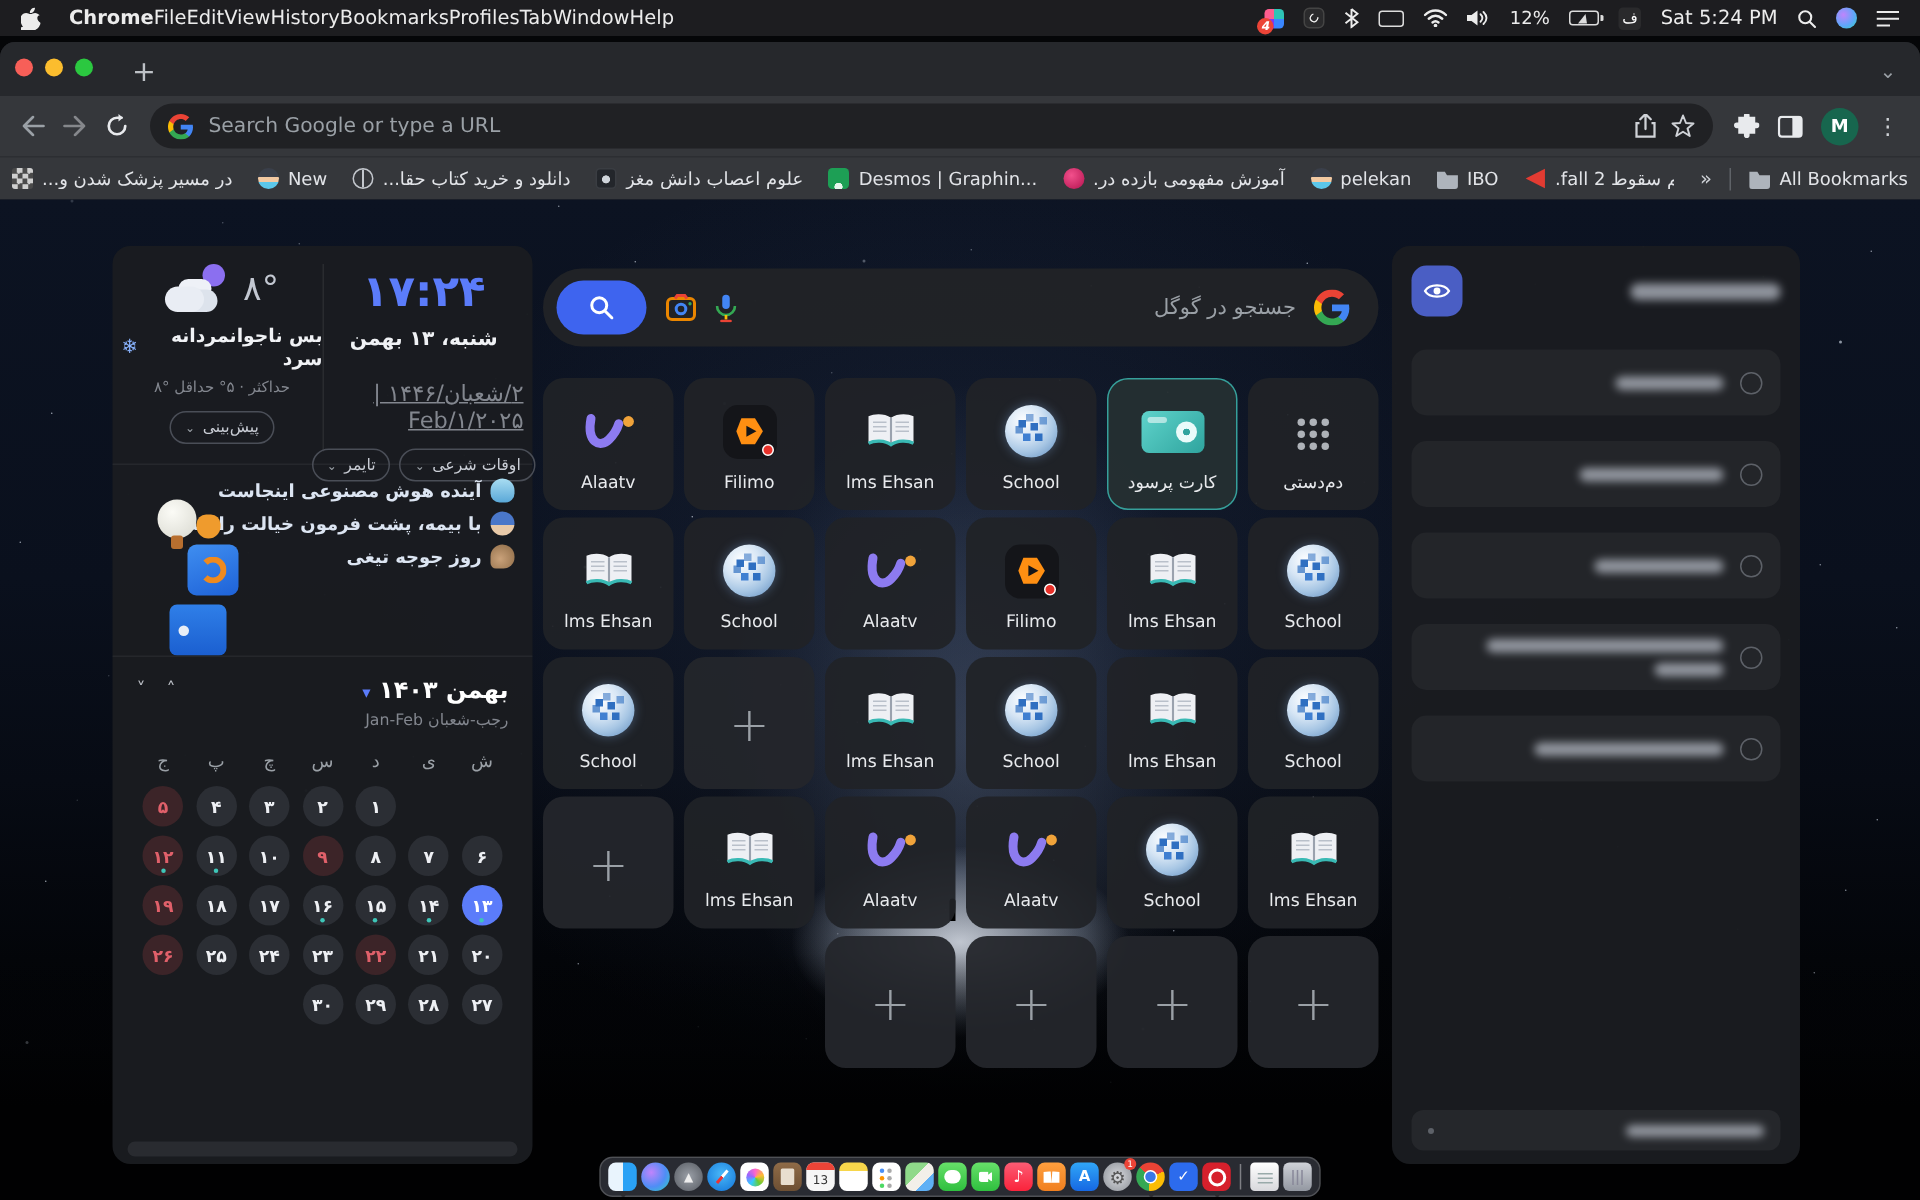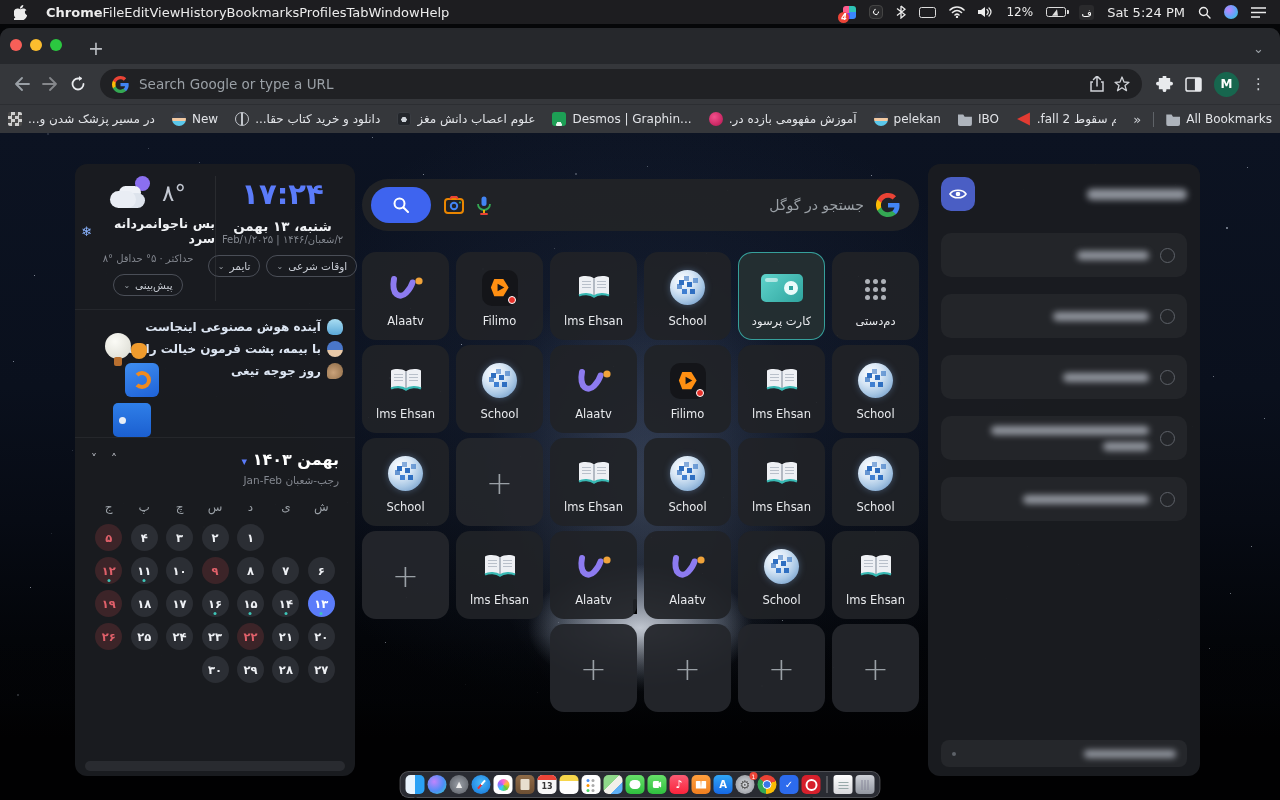--- a/index.html
+++ b/index.html
@@ -90,21 +90,21 @@
   .left-panel{left:75px;top:31px;width:280px;height:612px;}
   .todo-panel{left:928px;top:31px;width:272px;height:612px;}
   .sec{border-bottom:1px solid rgba(255,255,255,.055);}
 
   
   .weather-sec{display:flex;direction:rtl;height:146px;padding:12px 6px 8px;}
   .wcol{width:50%;display:flex;flex-direction:column;align-items:center;}
   .wcol.clock-col{border-left:1px solid rgba(255,255,255,.07);}
   .time{color:#5b7cfa;font-size:29px;font-weight:bold;line-height:1;margin-top:4px;}
   .wdate{color:#f0f2f5;font-size:13.5px;font-weight:bold;margin-top:9px;}
-  .subdate{color:#83878f;font-size:10px;margin-top:0;direction:rtl;}
+  .subdate{color:#83878f;font-size:15px;margin-top:19px;direction:rtl;text-decoration:underline;}
   .pill-row{display:flex;gap:6px;margin-top:10px;}
   .pill{border:1px solid #4a4e57;border-radius:14px;color:#c9cdd5;font-size:10.5px;padding:4px 9px;
     display:flex;align-items:center;gap:5px;white-space:nowrap;}
   .pill .car{font-size:8px;color:#9aa0a6;}
   .temp-row{display:flex;align-items:center;gap:10px;direction:ltr;margin-top:2px;}
   .cloudic{position:relative;width:42px;height:30px;}
   .cloudic .moon{position:absolute;right:2px;top:-2px;width:15px;height:15px;border-radius:50%;background:#8b6ff0;}
   .cloudic .cl{position:absolute;left:0;bottom:0;width:26px;height:17px;background:#e9edf4;border-radius:9px;
     box-shadow:10px 1px 0 -1px #dde3ec, 7px -7px 0 -2px #eef1f7;}
   .temp{color:#c3c8d2;font-size:23px;}
@@ -207,21 +207,21 @@
   .dk.launchpad{border-radius:50%;background:radial-gradient(circle,#9ba0a8,#565a61);}
   .dk.launchpad::after{content:"▲";font-size:8px;color:#eee;}
   .dk.safari{border-radius:50%;background:radial-gradient(circle at 50% 40%,#49b8f8,#1273d8);}
   .dk.safari::after{content:"";width:2px;height:11px;background:linear-gradient(180deg,#fff 50%,#e33 50%);transform:rotate(40deg);}
   .dk.photos{background:#fff;}
   .dk.photos::after{content:"";width:12px;height:12px;border-radius:50%;background:conic-gradient(#f6c,#fb3,#6c3,#3cf,#96f,#f6c);}
   .dk.contacts{background:linear-gradient(180deg,#8f6b47,#6d4f33);}
   .dk.contacts::after{content:"";width:9px;height:11px;background:#e8decf;border-radius:1px;}
   .dk.calendar{background:#f6f6f6;flex-direction:column;}
   .dk.calendar::before{content:"";width:100%;height:5px;background:#ec4437;border-radius:5px 5px 0 0;position:absolute;top:0;}
-  .dk .calnum{font-size:8px;color:#333;margin-top:4px;font-weight:bold;}
+  .dk .calnum{font-size:8px;color:#333;margin-top:4px;font-weight:normal;}
   .dk.notes{background:linear-gradient(180deg,#f7d64b 0 30%,#fff 30%);}
   .dk.reminders{background:#fff;}
   .dk.reminders::after{content:"";width:3px;height:3px;border-radius:50%;background:#4a90f5;box-shadow:0 5px 0 #ff9500,0 10px 0 #4cd964,5px 0 0 #aaa,5px 5px 0 #aaa,5px 10px 0 #aaa;margin:-8px 0 0 -6px;}
   .dk.maps{background:linear-gradient(135deg,#8fd98a 0 42%,#f2efe9 42% 68%,#5fb0f5 68%);}
   .dk.messages{background:linear-gradient(180deg,#67e069,#2fbf3f);}
   .dk.messages::after{content:"";width:11px;height:9px;background:#fff;border-radius:5px;}
   .dk.facetime{background:linear-gradient(180deg,#67e069,#2fbf3f);}
   .dk.facetime::after{content:"";width:9px;height:7px;background:#fff;border-radius:2px;clip-path:polygon(0 0,70% 0,70% 30%,100% 0,100% 100%,70% 70%,70% 100%,0 100%);}
   .dk.music{background:linear-gradient(180deg,#fb5c74,#fa233b);}
   .dk.music::after{content:"♪";color:#fff;font-size:11px;}

